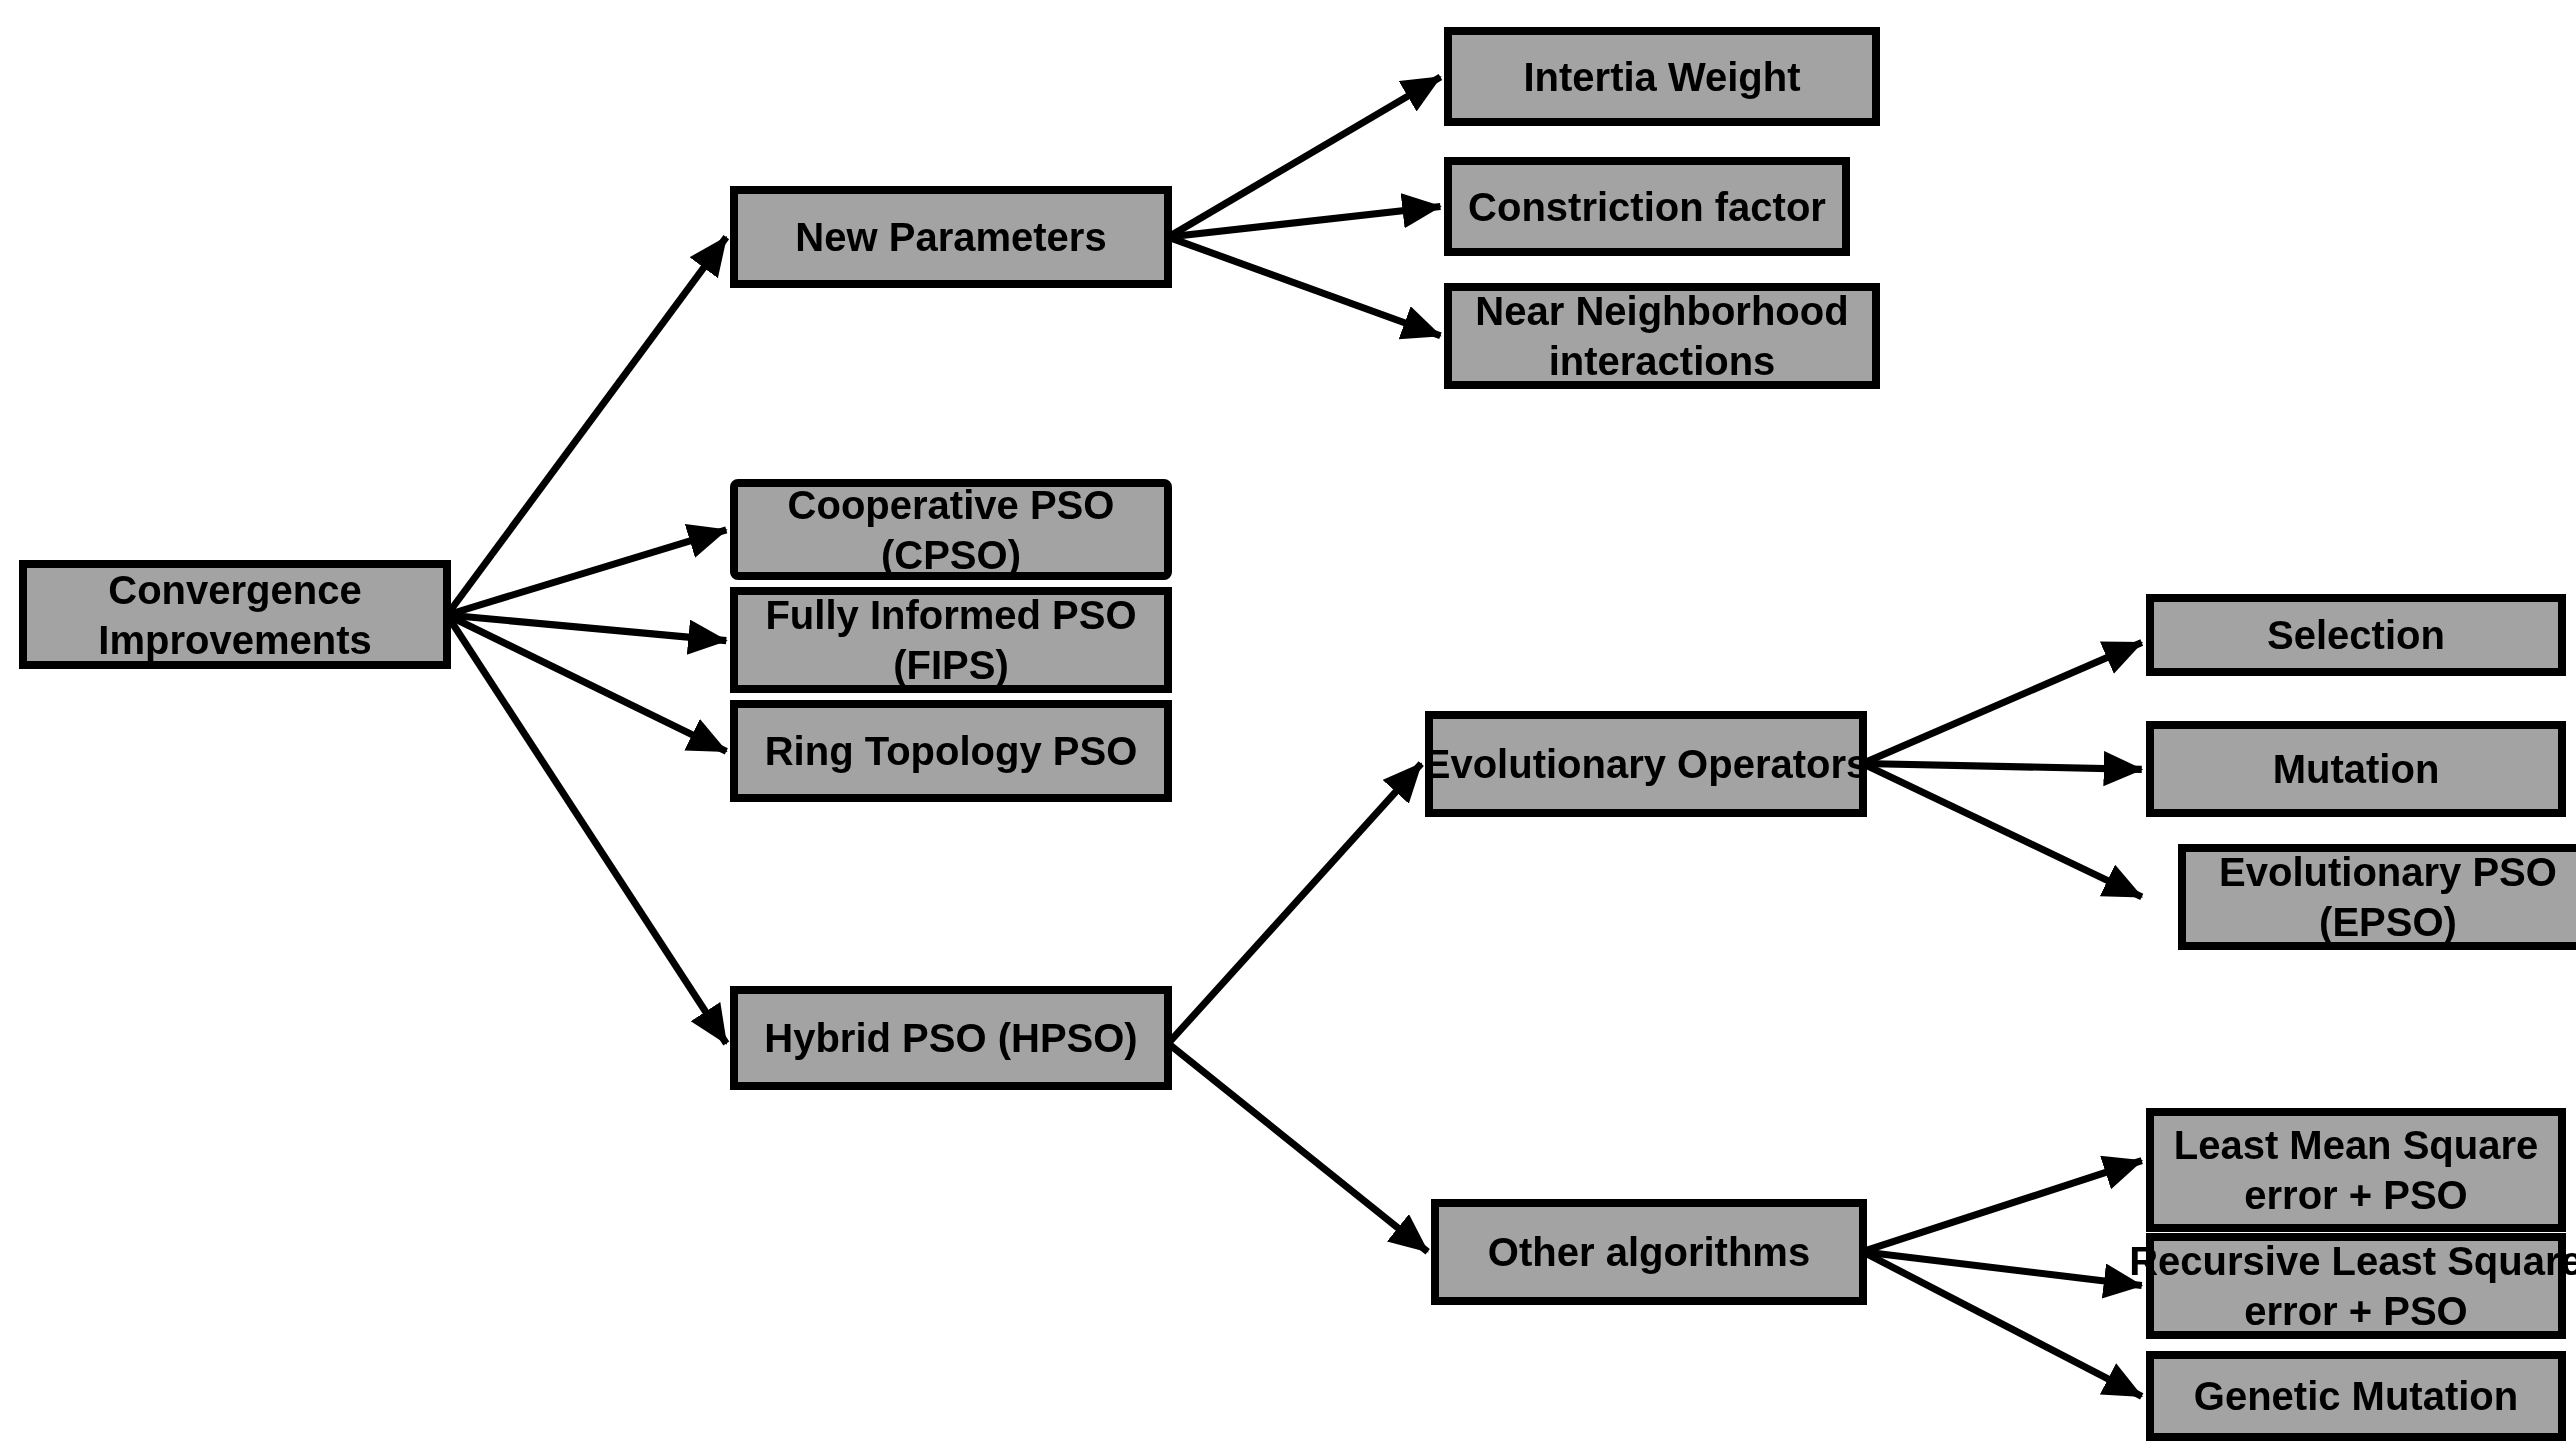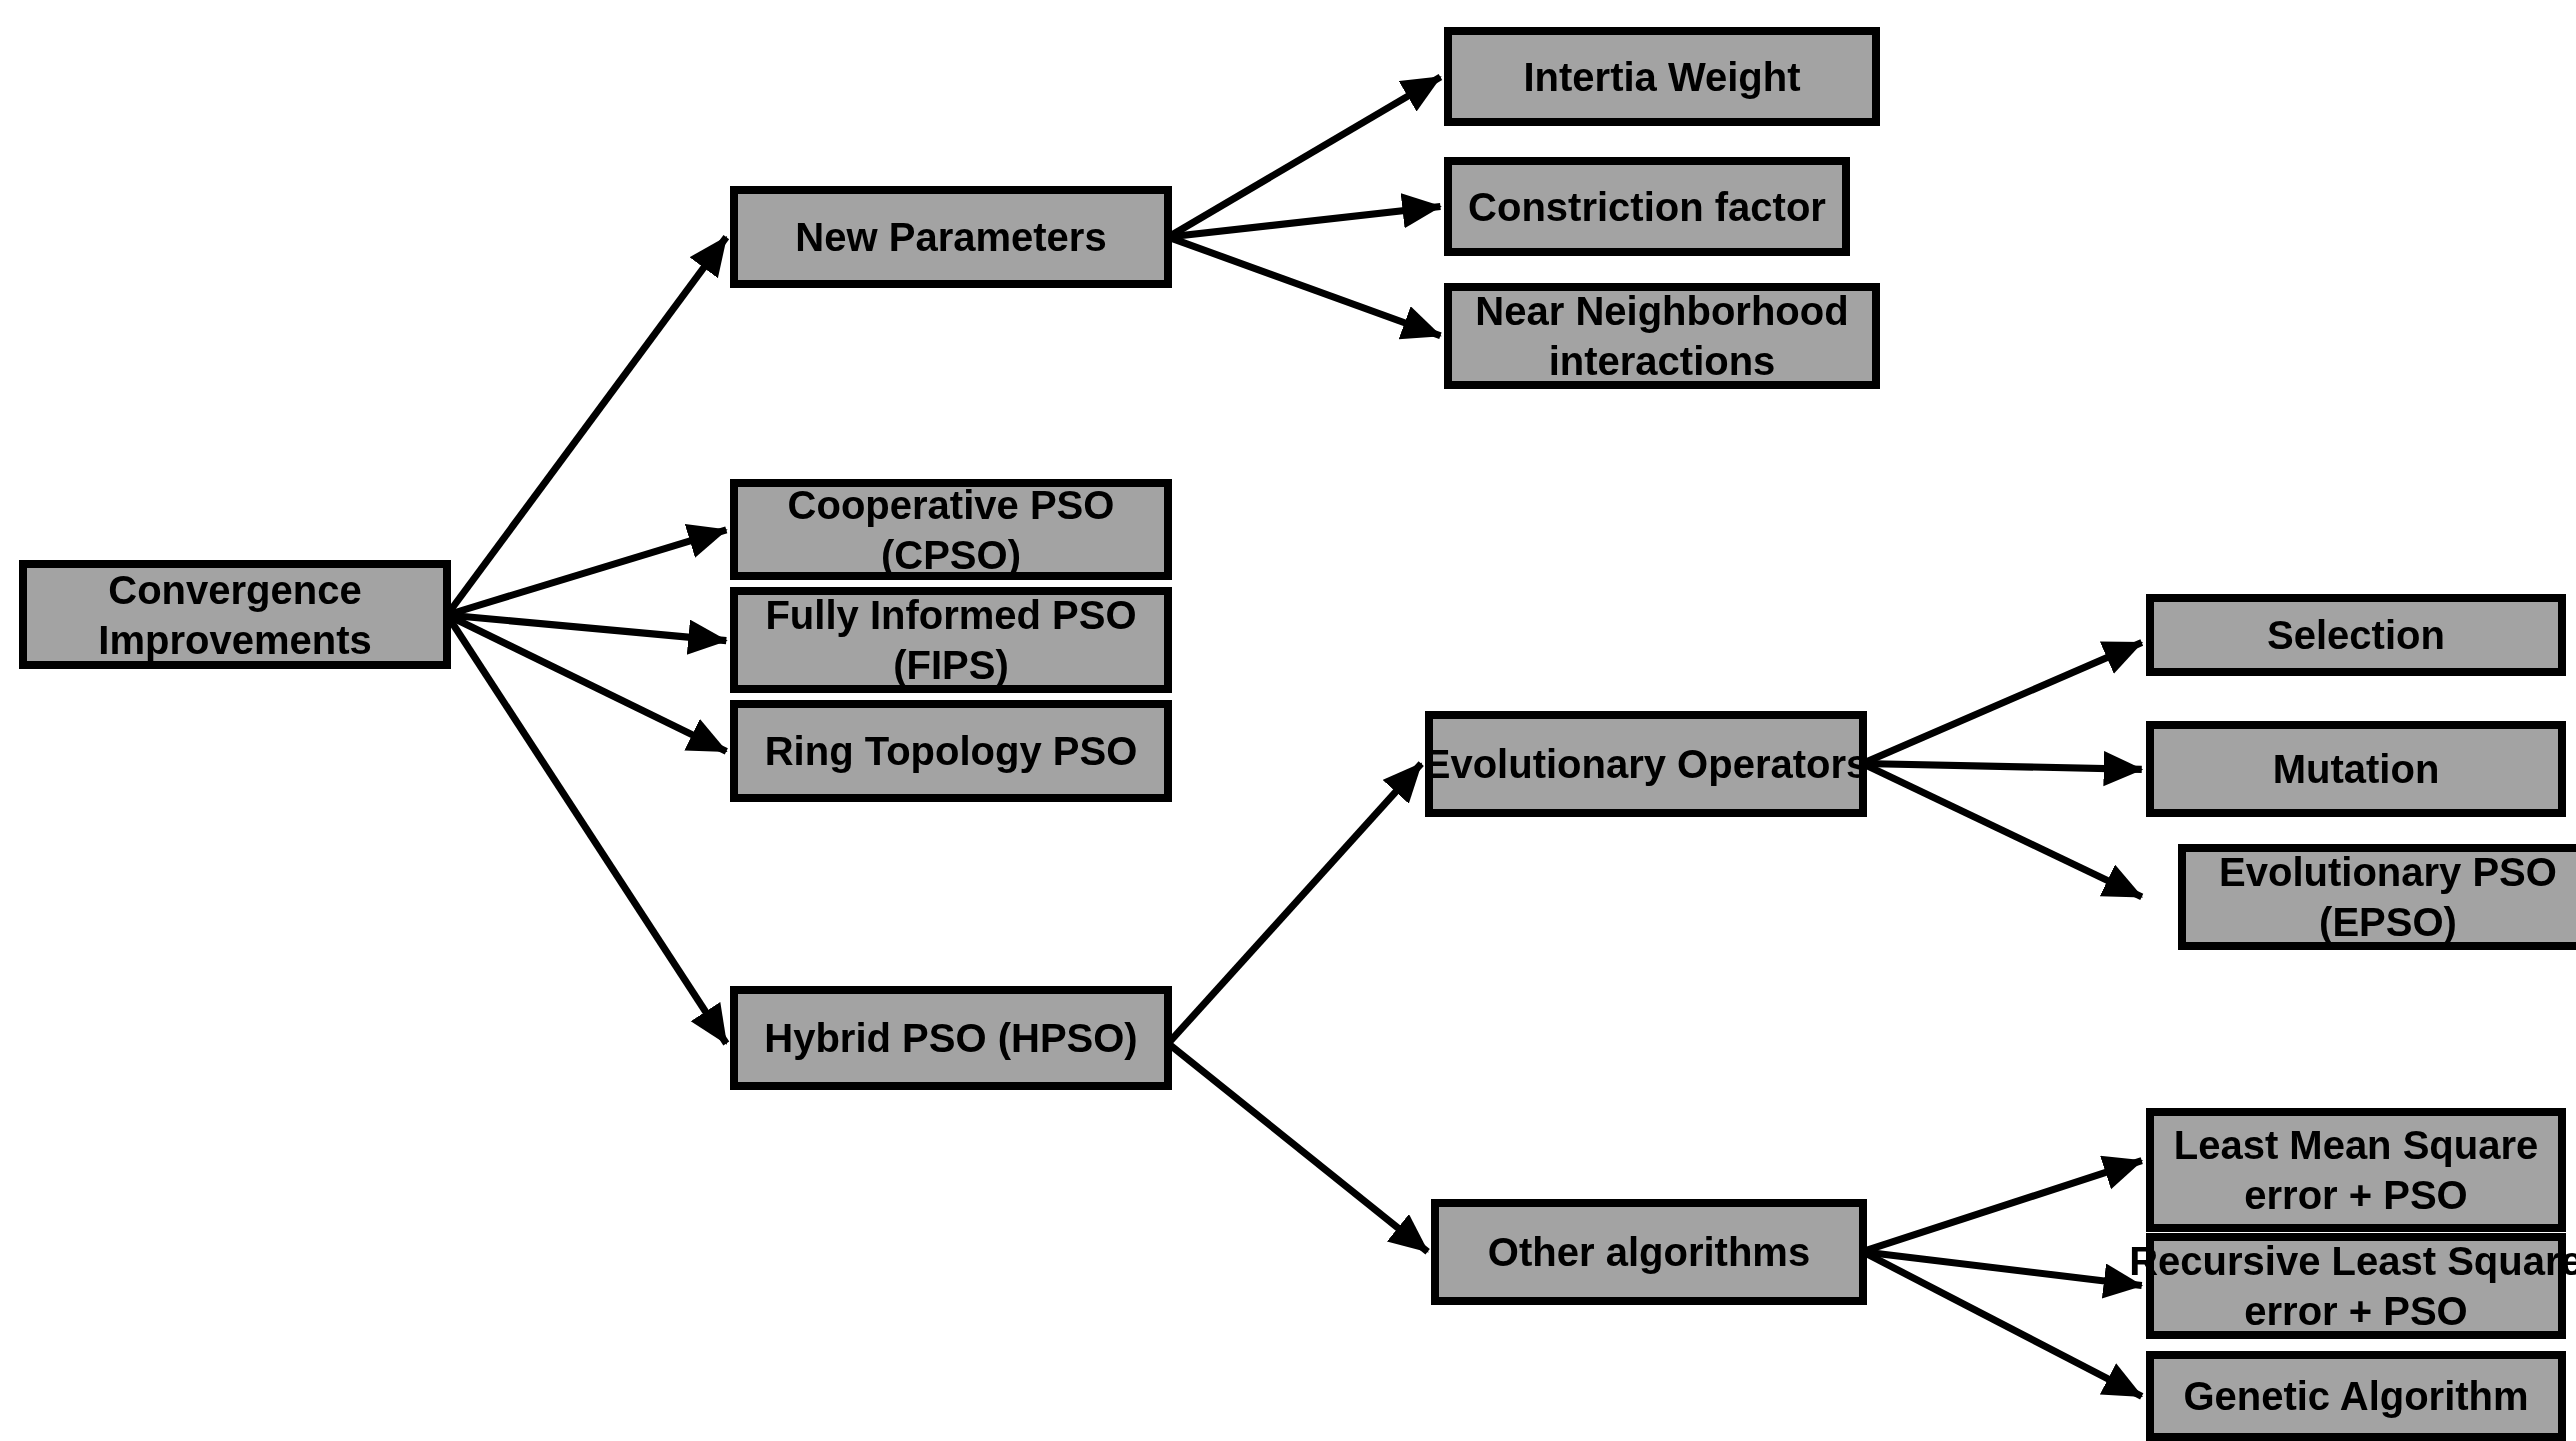--- a/index.html
+++ b/index.html
@@ -77,21 +77,21 @@
     <line class="edge-line" x1="2908" y1="1954" x2="3344" y2="1812" marker-end="url(#arrowhead)"></line>
     <line class="edge-line" x1="2908" y1="1954" x2="3344" y2="2007" marker-end="url(#arrowhead)"></line>
     <line class="edge-line" x1="2908" y1="1954" x2="3344" y2="2180" marker-end="url(#arrowhead)"></line>
   </svg>
 
   <div class="node" style="left:19px; top:560px; width:432px; height:109px;">Convergence
 Improvements</div>
 
   <div class="node" style="left:730px; top:186px; width:442px; height:102px;">New Parameters</div>
 
-  <div class="node" style="left:730px; top:479px; width:442px; height:101px;">Cooperative PSO
+  <div class="node" style="left:730px; top:479px; width:442px; height:101px;border-radius:8px;">Cooperative PSO
 (CPSO)</div>
 
   <div class="node" style="left:730px; top:587px; width:442px; height:106px;">Fully Informed PSO
 (FIPS)</div>
 
   <div class="node" style="left:730px; top:700px; width:442px; height:102px;">Ring Topology PSO</div>
 
   <div class="node" style="left:730px; top:986px; width:442px; height:104px;">Hybrid PSO (HPSO)</div>
 
   <div class="node" style="left:1444px; top:27px; width:436px; height:99px;">Intertia Weight</div>
@@ -111,16 +111,16 @@
 
   <div class="node" style="left:2146px; top:844px; width:420px; height:106px;margin-left:32px;">Evolutionary PSO
 (EPSO)</div>
 
   <div class="node" style="left:2146px; top:1108px; width:420px; height:124px;">Least Mean Square
 error + PSO</div>
 
   <div class="node" style="left:2146px; top:1233px; width:420px; height:106px;">Recursive Least Square
 error + PSO</div>
 
-  <div class="node" style="left:2146px; top:1351px; width:420px; height:90px;">Genetic Algorithm</div>
+  <div class="node" style="left:2146px; top:1351px; width:420px; height:90px;">Genetic Mutation</div>
 
 </div>
 
 
 </body></html>

